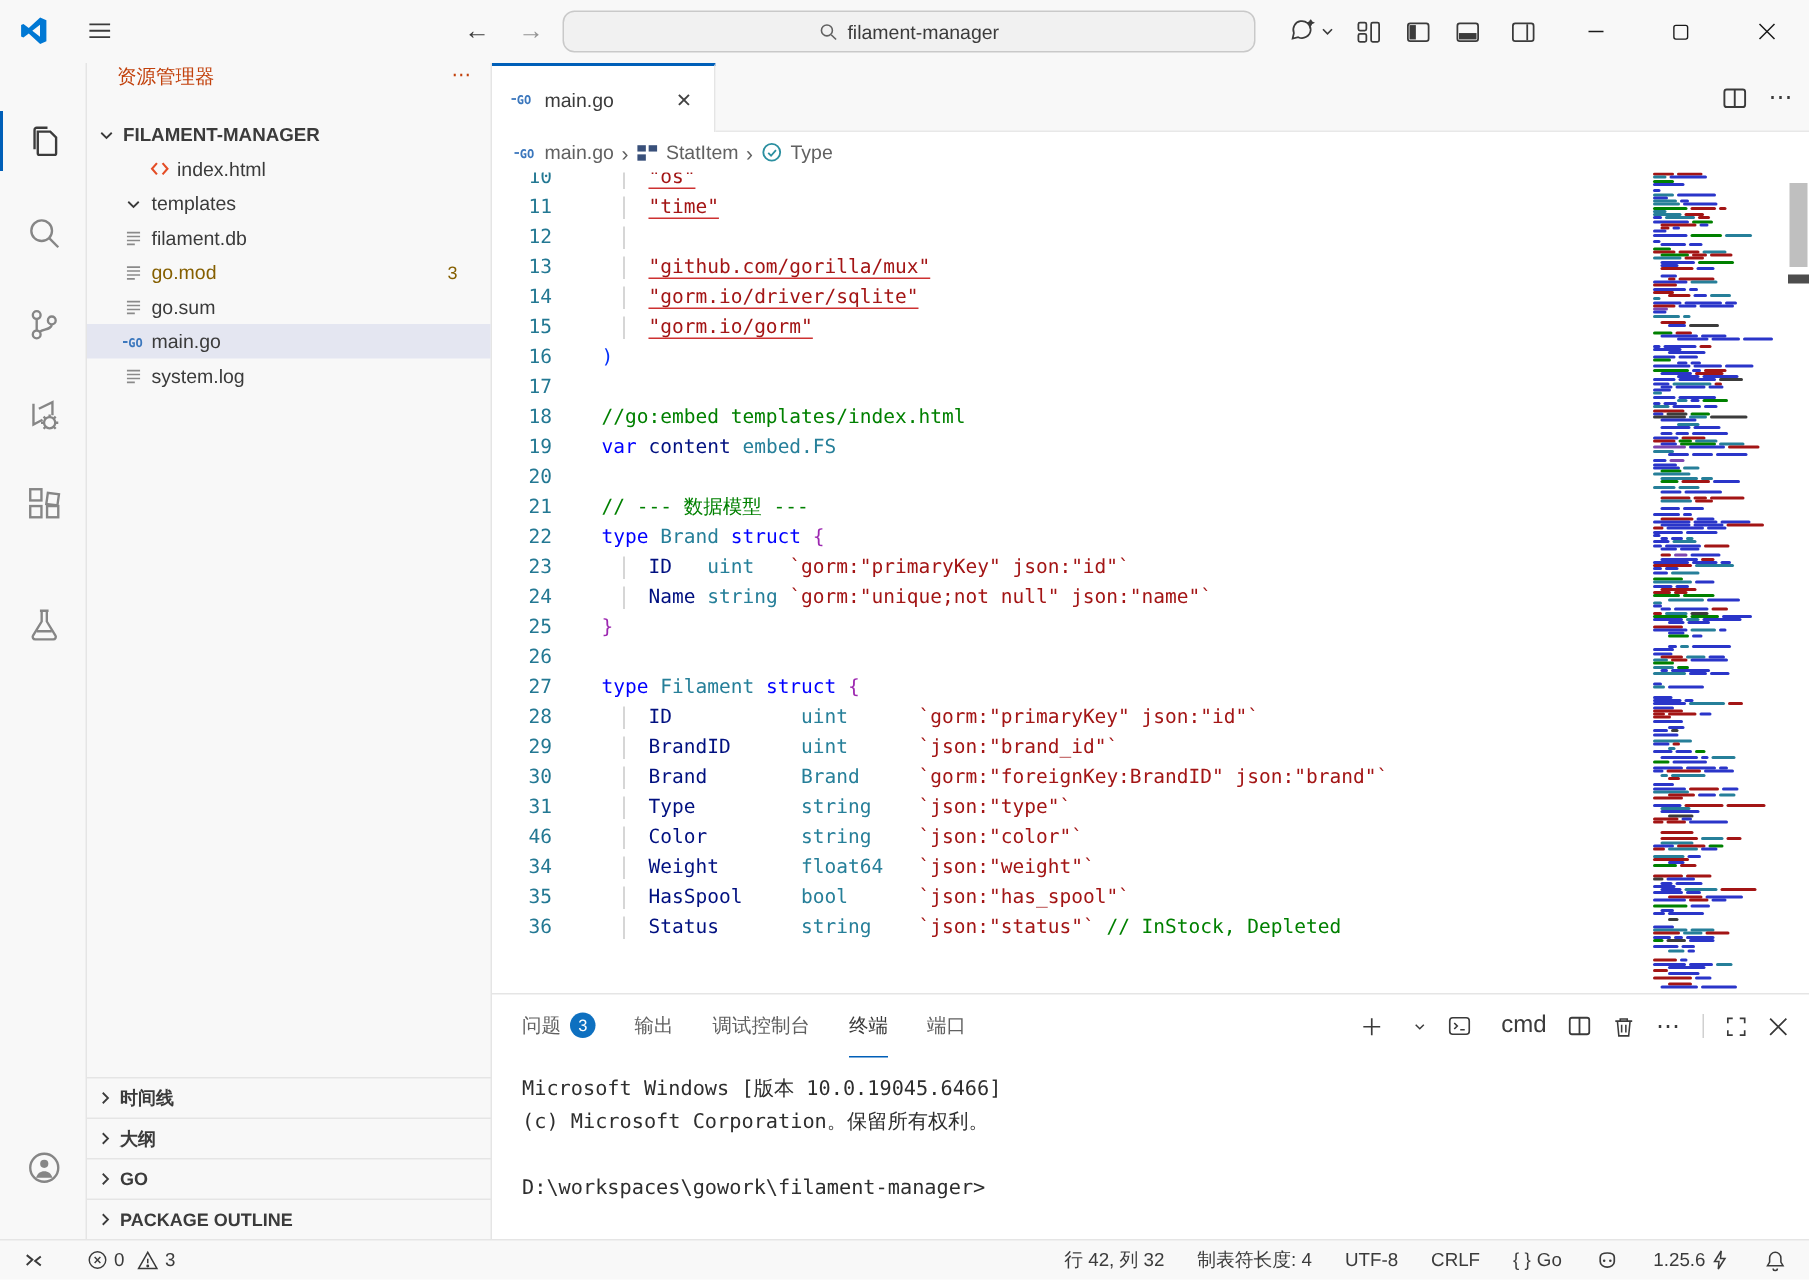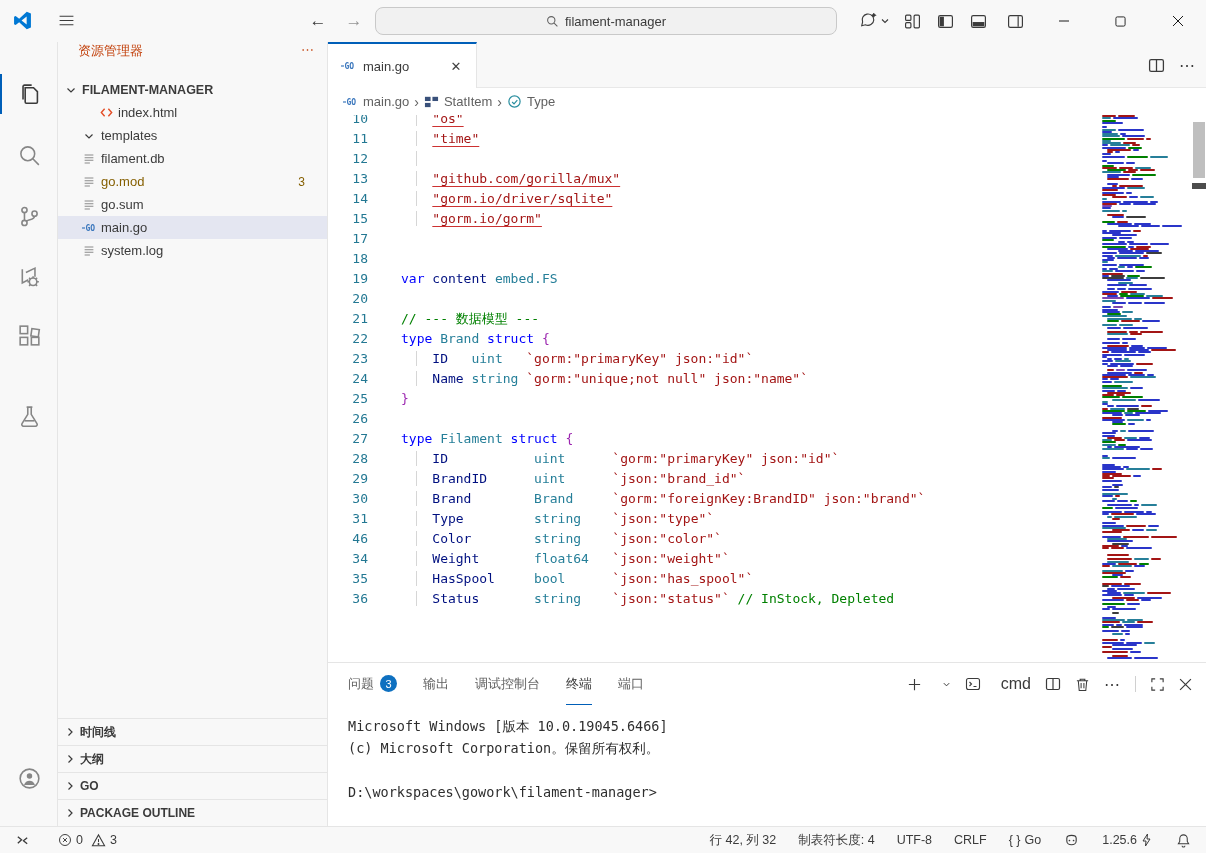--- a/index.html
+++ b/index.html
@@ -395,22 +395,23 @@
       </div>
 
     <div id="code-region">
       <div id="code-lines">
           <div class="code-line"><span class="ln">10</span><span class="lc"><span class="tok-ind">    </span><span class="tok-su">"os"</span></span></div>
           <div class="code-line"><span class="ln">11</span><span class="lc"><span class="tok-ind">    </span><span class="tok-su">"time"</span></span></div>
           <div class="code-line"><span class="ln">12</span><span class="lc"><span class="tok-ind">    </span></span></div>
           <div class="code-line"><span class="ln">13</span><span class="lc"><span class="tok-ind">    </span><span class="tok-su">"github.com/gorilla/mux"</span></span></div>
           <div class="code-line"><span class="ln">14</span><span class="lc"><span class="tok-ind">    </span><span class="tok-su">"gorm.io/driver/sqlite"</span></span></div>
           <div class="code-line"><span class="ln">15</span><span class="lc"><span class="tok-ind">    </span><span class="tok-su">"gorm.io/gorm"</span></span></div>
+          <div class="code-line"><span class="ln">16</span><span class="lc"><span class="tok-b1">)</span></span></div>
           <div class="code-line"><span class="ln">17</span><span class="lc"></span></div>
-          <div class="code-line"><span class="ln">18</span></div>
+          <div class="code-line"><span class="ln">18</span><span class="lc"><span class="tok-c">//go:embed templates/index.html</span></span></div>
           <div class="code-line"><span class="ln">19</span><span class="lc"><span class="tok-k">var</span><span class="tok-p"> </span><span class="tok-v">content</span><span class="tok-p"> </span><span class="tok-t">embed.FS</span></span></div>
           <div class="code-line"><span class="ln">20</span><span class="lc"></span></div>
           <div class="code-line"><span class="ln">21</span><span class="lc"><span class="tok-c">// --- 数据模型 ---</span></span></div>
           <div class="code-line"><span class="ln">22</span><span class="lc"><span class="tok-k">type</span><span class="tok-p"> </span><span class="tok-t">Brand</span><span class="tok-p"> </span><span class="tok-k">struct</span><span class="tok-p"> </span><span class="tok-b2">{</span></span></div>
           <div class="code-line"><span class="ln">23</span><span class="lc"><span class="tok-ind">    </span><span class="tok-v">ID</span><span class="tok-p">   </span><span class="tok-t">uint</span><span class="tok-p">   </span><span class="tok-s">`gorm:"primaryKey" json:"id"`</span></span></div>
           <div class="code-line"><span class="ln">24</span><span class="lc"><span class="tok-ind">    </span><span class="tok-v">Name</span><span class="tok-p"> </span><span class="tok-t">string</span><span class="tok-p"> </span><span class="tok-s">`gorm:"unique;not null" json:"name"`</span></span></div>
           <div class="code-line"><span class="ln">25</span><span class="lc"><span class="tok-b2">}</span></span></div>
           <div class="code-line"><span class="ln">26</span><span class="lc"></span></div>
           <div class="code-line"><span class="ln">27</span><span class="lc"><span class="tok-k">type</span><span class="tok-p"> </span><span class="tok-t">Filament</span><span class="tok-p"> </span><span class="tok-k">struct</span><span class="tok-p"> </span><span class="tok-b2">{</span></span></div>
           <div class="code-line"><span class="ln">28</span><span class="lc"><span class="tok-ind">    </span><span class="tok-v">ID</span><span class="tok-p">           </span><span class="tok-t">uint</span><span class="tok-p">      </span><span class="tok-s">`gorm:"primaryKey" json:"id"`</span></span></div>

